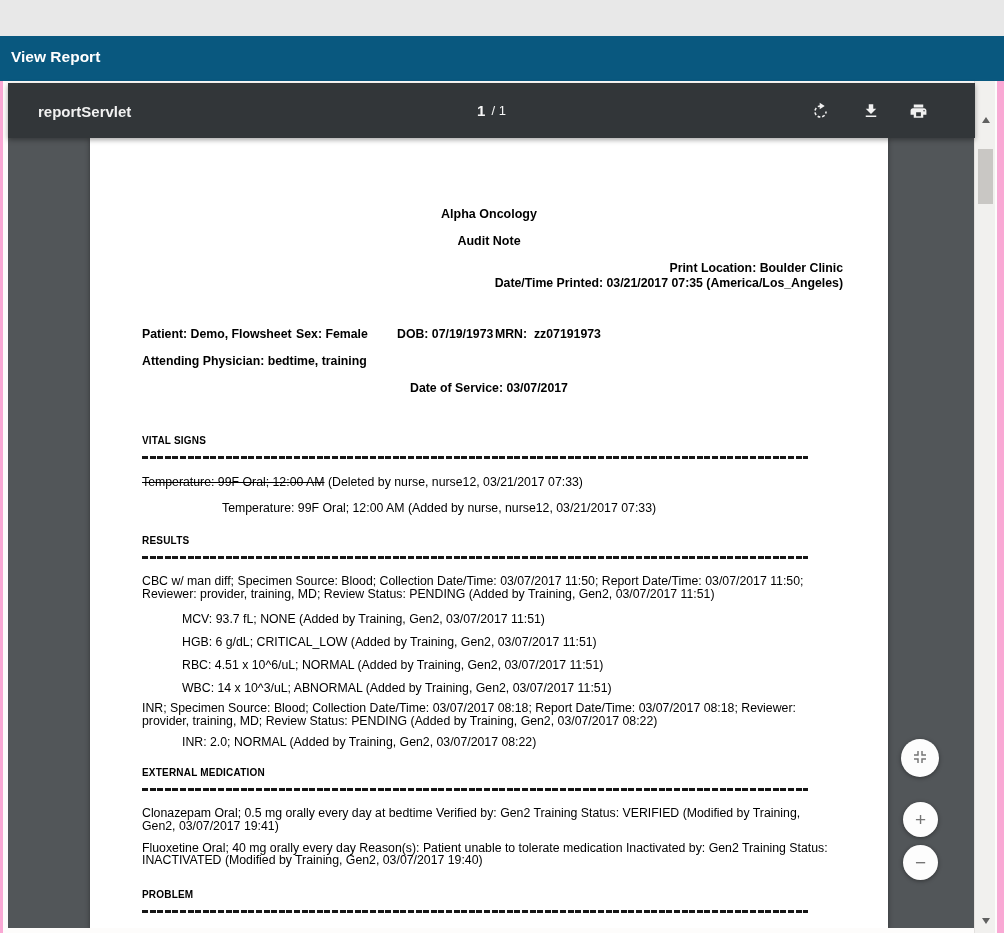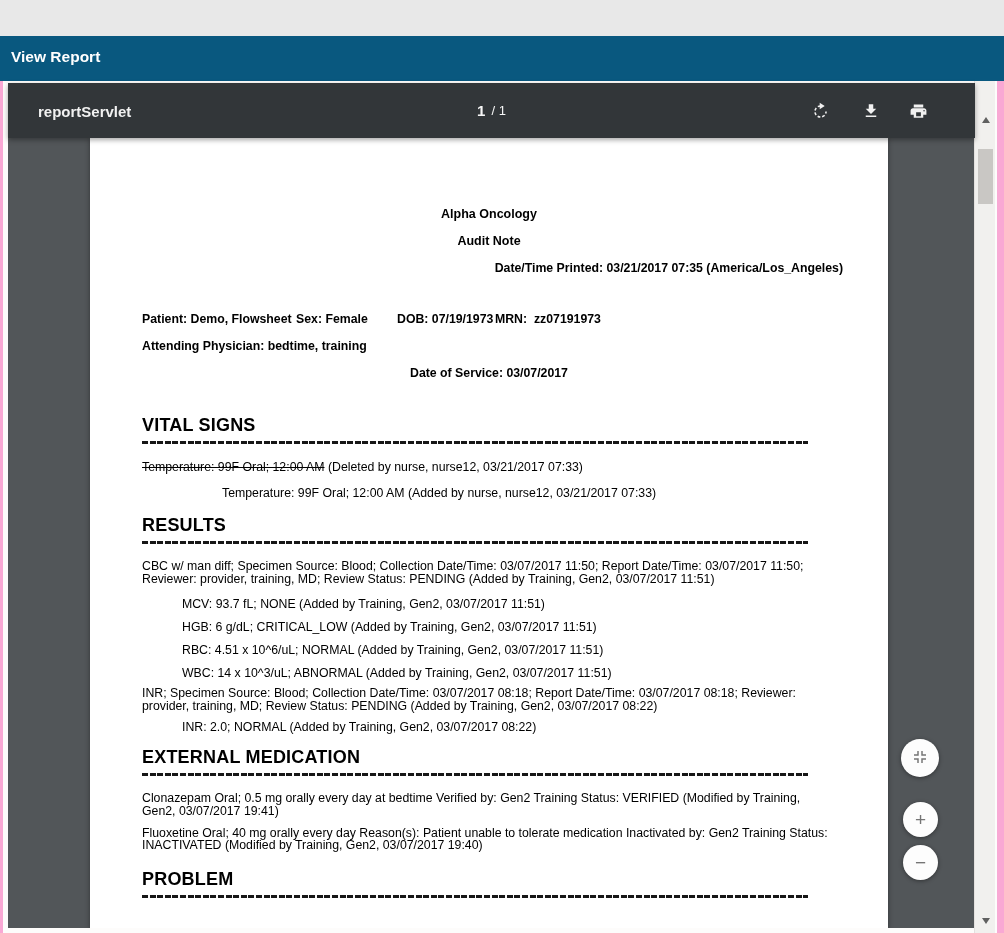--- a/index.html
+++ b/index.html
@@ -56,21 +56,21 @@
   .doc { padding:0 52px; color:#000; font-size:12.3px; line-height:13px; }
   .c { text-align:center; }
   .doc-facility { margin-top:70px; font-weight:bold; font-size:12.5px; }
   .doc-title { margin-top:14px; font-weight:bold; font-size:12.5px; }
   .doc-rightblock { margin-top:13px; text-align:right; font-weight:bold; line-height:15px; margin-right:-7px; }
   .patient-row { position:relative; margin-top:37px; height:13px; font-weight:bold; white-space:pre; }
   .patient-row span { position:absolute; top:0; }
   .pr-0 { left:0; } .pr-1 { left:154px; } .pr-2 { left:243px;padding-left:12px; } .pr-3 { left:353px; }
   .doc-attending { margin-top:14px; font-weight:bold; }
   .doc-dos { margin-top:14px; font-weight:bold; }
-  .sec-h { font-weight:bold; font-size:18px; letter-spacing:.2px; }
+  .sec-h { font-weight:bold; font-size:10px; letter-spacing:.2px; }
   .h-vs { margin-top:39px; }
   .rule {
     height:3px; width:666px; margin-top:9px;
     background-image:repeating-linear-gradient(90deg,#161616 0px,#161616 6px,#fafafa 6px,#fafafa 7.6px);
   }
   .line-del { margin-top:17px; }
   .strike { text-decoration:line-through; }
   .line-add { margin-top:13px; margin-left:80px; }
   .h-res { margin-top:19px; }
   .para { margin-top:16px; line-height:12.6px; }
@@ -149,20 +149,21 @@
 
       <div class="canvas">
 
         <div class="page">
           <div class="doc">
 
             <div class="doc-facility c">Alpha Oncology</div>
             <div class="doc-title c">Audit Note</div>
 
             <div class="doc-rightblock">
+              <div>Print Location: Boulder Clinic</div>
               <div>Date/Time Printed: 03/21/2017 07:35 (America/Los_Angeles)</div>
             </div>
 
             <div class="patient-row">
               <span class="pr-0">Patient: Demo, Flowsheet</span>
               <span class="pr-1">Sex: Female</span>
               <span class="pr-2">DOB: 07/19/1973</span>
               <span class="pr-3">MRN:  zz07191973</span>
             </div>
 

